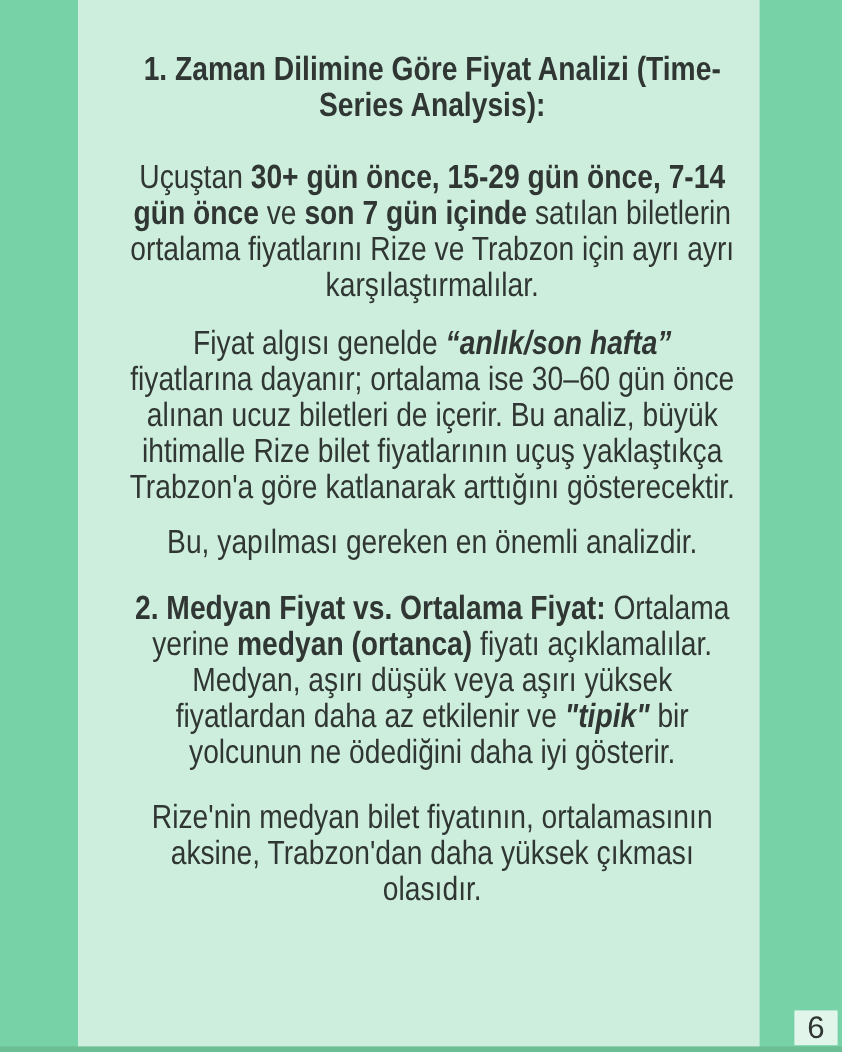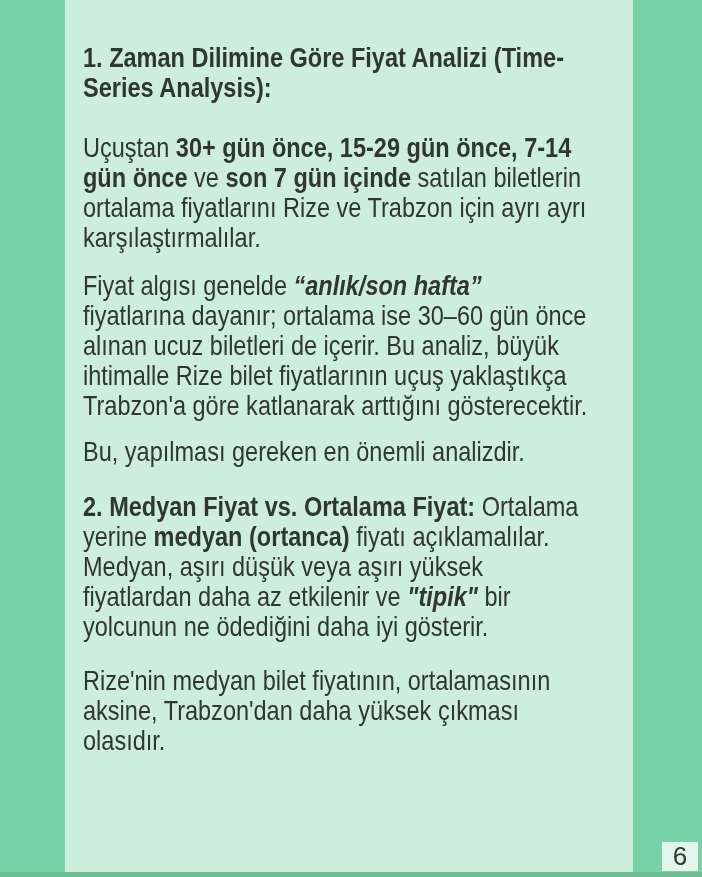--- a/index.html
+++ b/index.html
@@ -13,20 +13,21 @@
     width: 702px; height: 877px;
     background: #78D2A7;           
     overflow: hidden;
   }
   
   .content {
     position: absolute;
     left: 65px; top: 0;
     width: 568px; height: 877px;
     background: #CDEEDC;
+    text-align: center;
   }
   
   .textblock {
     position: absolute;
     left: 18px; top: 43px;
     width: 660px;
     transform: scaleX(0.84);
     transform-origin: 0 0;
     color: #303633;
     font-size: 28px;

